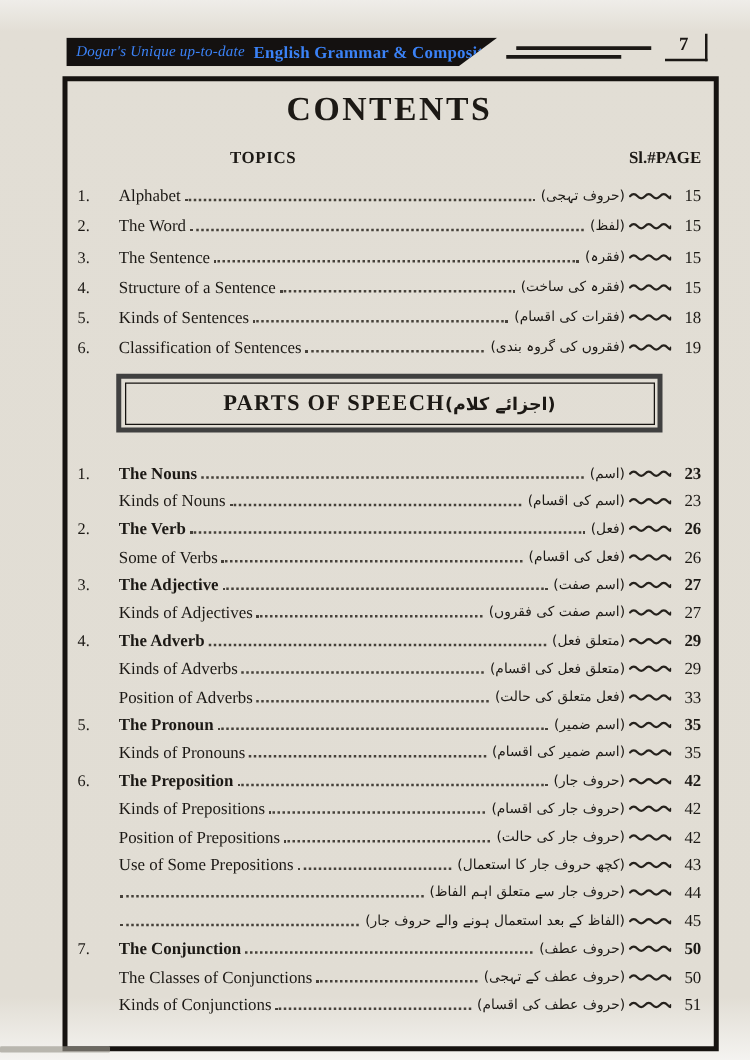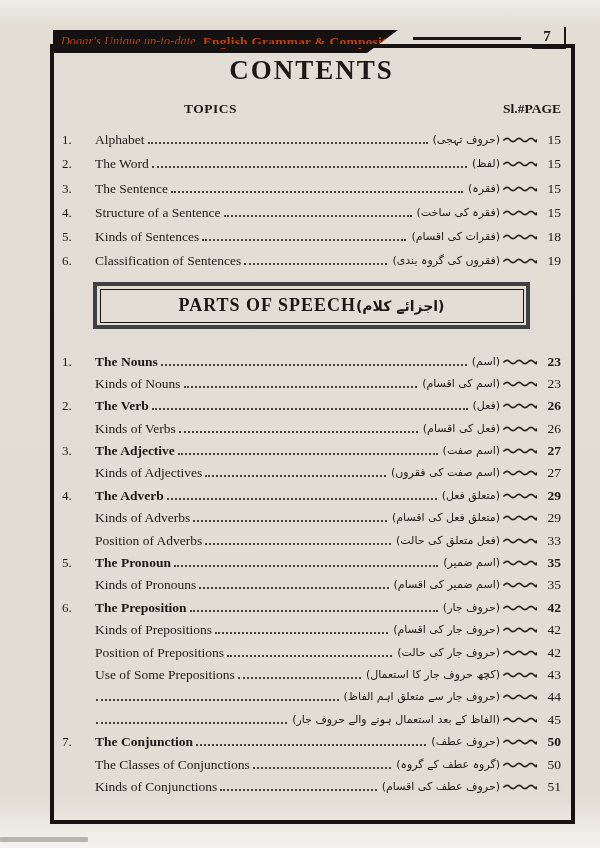--- a/index.html
+++ b/index.html
@@ -4,38 +4,38 @@
 <style>
   html,body{margin:0;padding:0;}
   body{
     width:600px;height:848px;position:relative;overflow:hidden;
     background:linear-gradient(180deg,#efede9 0%,#e2ded5 3%,#e1ddd4 94%,#f4f3f0 100%);
     font-family:"Liberation Serif",serif;color:#1c1915;
   }
   
   .top-banner{
     position:absolute;left:53px;top:30px;width:345px;height:23px;
-    background:#141110;color:#c2410c;display:flex;align-items:center;
+    background:#141110;color:#3b82f6;display:flex;align-items:center;
     padding-left:8px;box-sizing:border-box;
     clip-path:polygon(0 0,100% 0,91% 100%,0 100%);
   }
   .brand-script{font-style:italic;font-size:12px;letter-spacing:.2px;margin-right:7px;white-space:nowrap;}
   .brand-title{font-weight:bold;font-size:13.5px;white-space:nowrap;letter-spacing:.2px;}
   .deco-lines{position:absolute;top:37px;left:413px;}
   .deco-lines .l1{width:108px;height:3px;background:#1b1815;}
   .deco-lines .l2{width:92px;height:3px;background:#1b1815;margin-top:4px;margin-left:-8px;}
   .page-no{
     position:absolute;top:27px;left:532px;width:26px;text-align:center;
     font-weight:bold;font-size:15px;color:#1b1815;
     border-bottom:2.5px solid #1b1815;border-right:2.5px solid #1b1815;
     padding:1px 4px 2px 2px;
   }
   
   .content-box{
-    position:absolute;left:50px;top:44px;width:499px;height:768px;
+    position:absolute;left:50px;top:61px;width:499px;height:768px;
     border:4.5px solid #161310;background:transparent;
     padding:4px 10px 0 8px;box-sizing:content-box;
   }
   .contents-title{
     text-align:center;font-weight:bold;font-size:27px;letter-spacing:2px;
     margin-top:3px;
   }
   .col-header{
     position:relative;display:flex;justify-content:flex-end;
     font-weight:bold;font-size:13.5px;margin-top:15px;height:17px;
@@ -201,21 +201,21 @@
     <span class="dots"></span>
     <span class="urdu">(فعل)</span>
     <svg class="wave" width="34" height="8" viewBox="0 0 34 8">
       <path d="M1 4 Q 4 0.6, 7 4 T 13 4 T 19 4 T 25 4 T 31 4 T 33.5 4" fill="none" stroke="#26221d" stroke-width="1.7" stroke-linecap="round"></path>
     </svg>
     <span class="pagenum">26</span>
   </div>
 
   <div class="toc-row">
     <span class="num"></span>
-    <span class="topic">Kinds of Verbs</span>
+    <span class="topic">Some of Verbs</span>
     <span class="dots"></span>
     <span class="urdu">(فعل کی اقسام)</span>
     <svg class="wave" width="34" height="8" viewBox="0 0 34 8">
       <path d="M1 4 Q 4 0.6, 7 4 T 13 4 T 19 4 T 25 4 T 31 4 T 33.5 4" fill="none" stroke="#26221d" stroke-width="1.7" stroke-linecap="round"></path>
     </svg>
     <span class="pagenum">26</span>
   </div>
 
   <div class="toc-row main">
     <span class="num">3.</span>
@@ -366,21 +366,21 @@
     <svg class="wave" width="34" height="8" viewBox="0 0 34 8">
       <path d="M1 4 Q 4 0.6, 7 4 T 13 4 T 19 4 T 25 4 T 31 4 T 33.5 4" fill="none" stroke="#26221d" stroke-width="1.7" stroke-linecap="round"></path>
     </svg>
     <span class="pagenum">50</span>
   </div>
 
   <div class="toc-row">
     <span class="num"></span>
     <span class="topic">The Classes of Conjunctions</span>
     <span class="dots"></span>
-    <span class="urdu">(گروہ عطف کے گروہ)</span>
+    <span class="urdu">(حروف عطف کے تہجی)</span>
     <svg class="wave" width="34" height="8" viewBox="0 0 34 8">
       <path d="M1 4 Q 4 0.6, 7 4 T 13 4 T 19 4 T 25 4 T 31 4 T 33.5 4" fill="none" stroke="#26221d" stroke-width="1.7" stroke-linecap="round"></path>
     </svg>
     <span class="pagenum">50</span>
   </div>
 
   <div class="toc-row">
     <span class="num"></span>
     <span class="topic">Kinds of Conjunctions</span>
     <span class="dots"></span>

